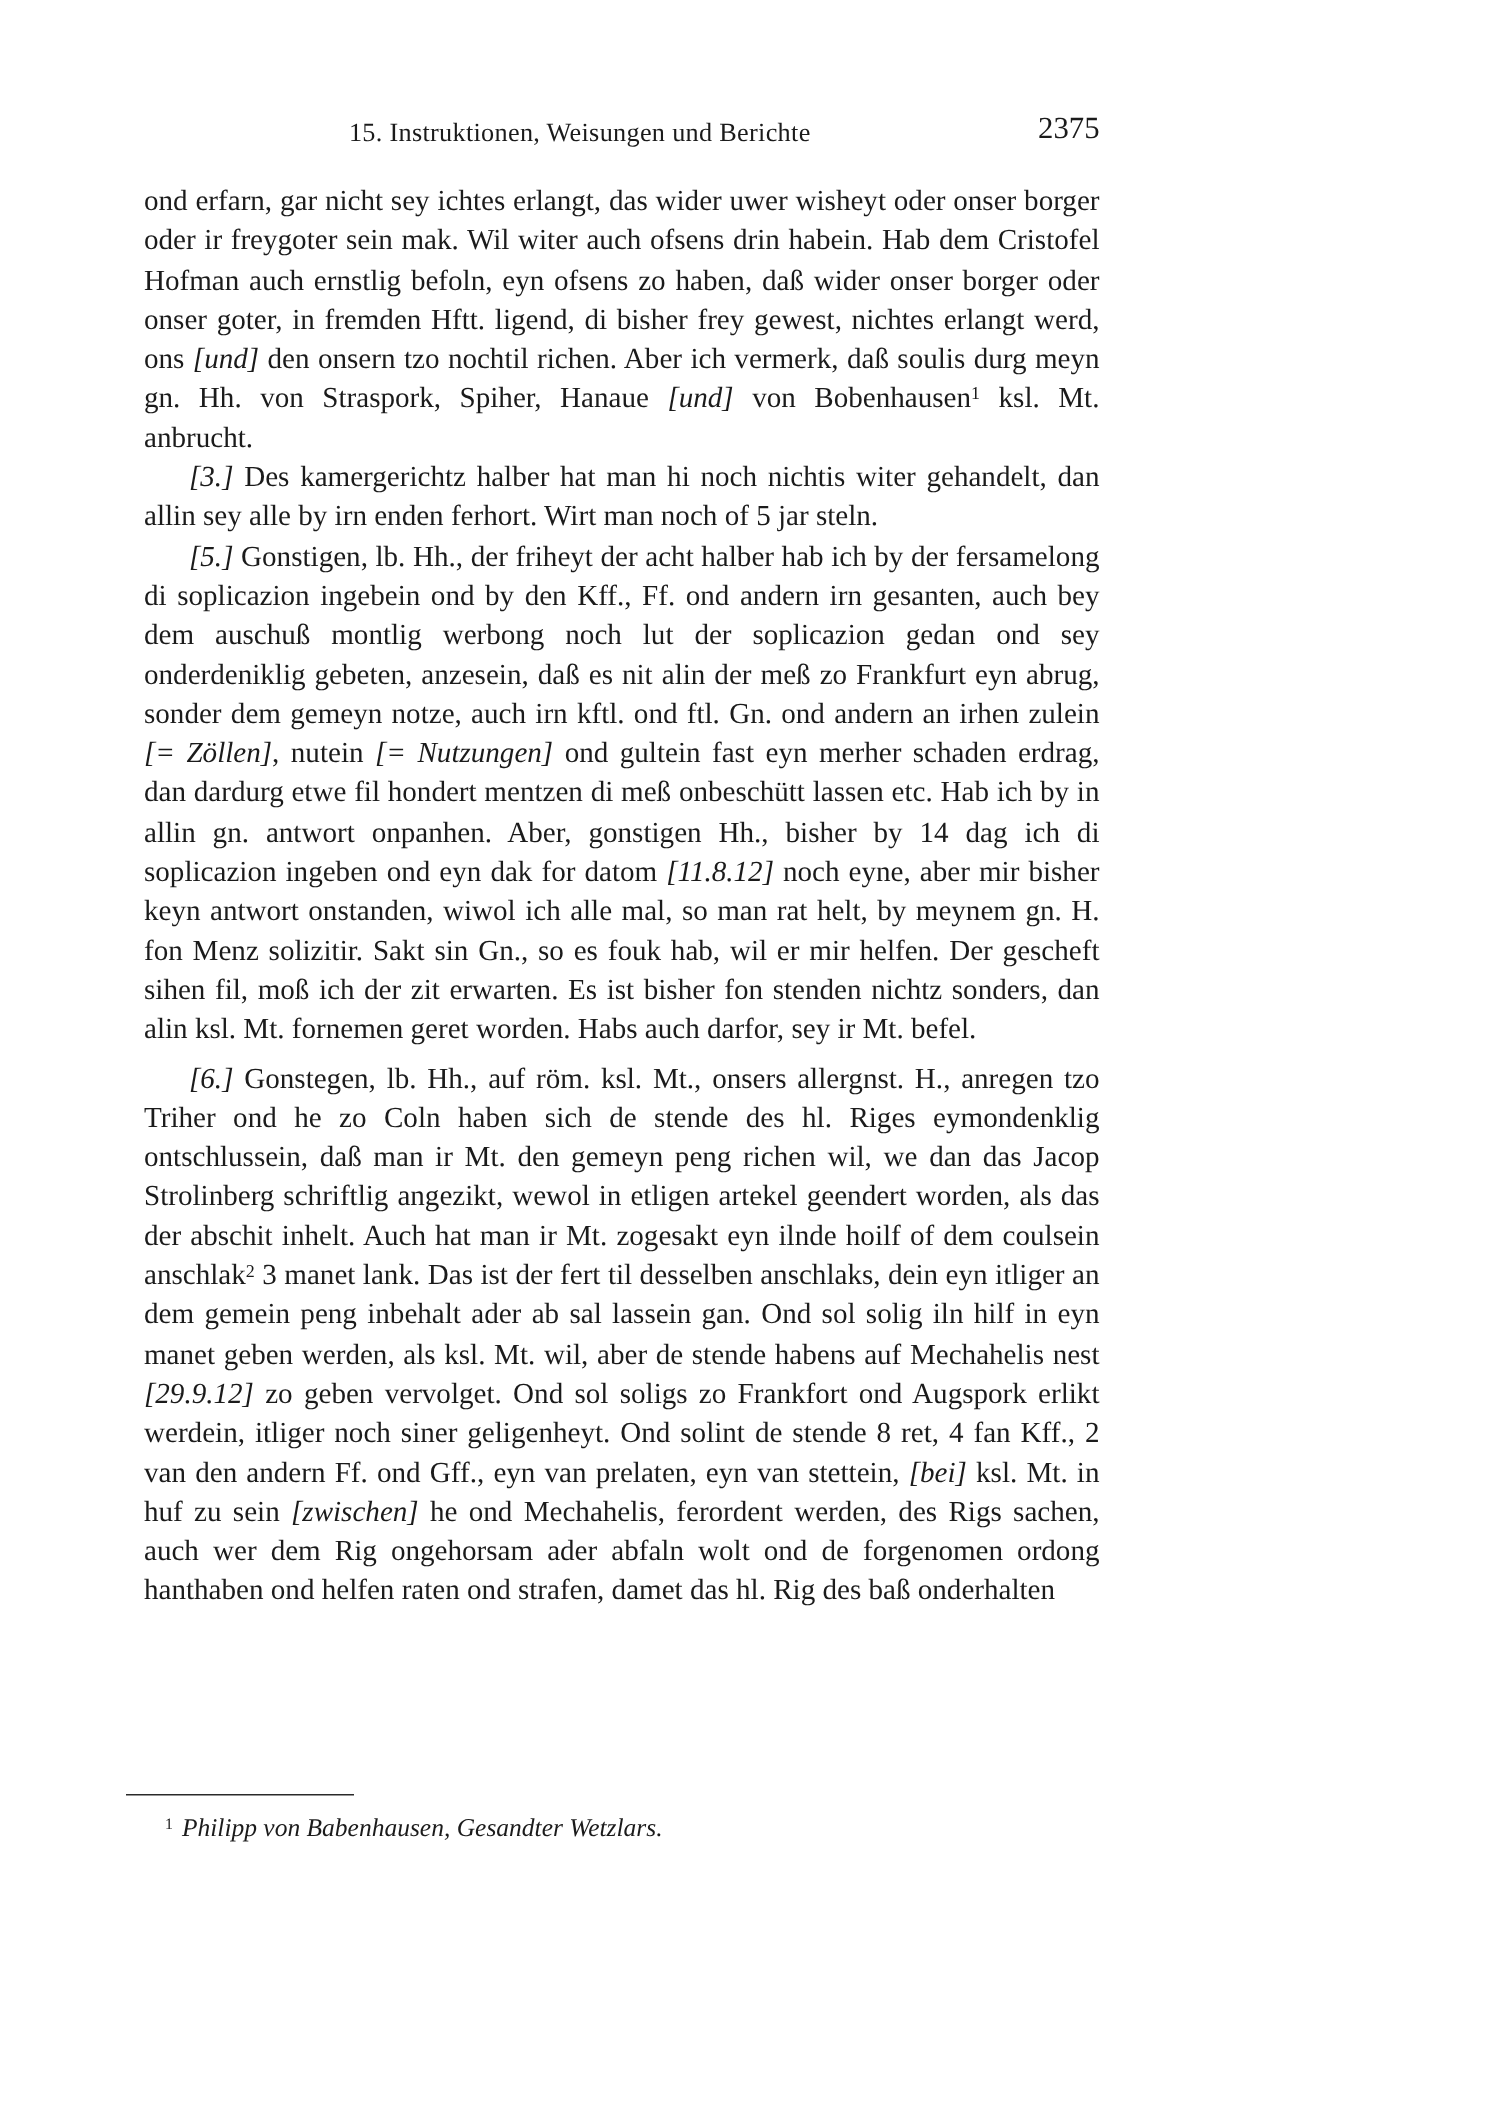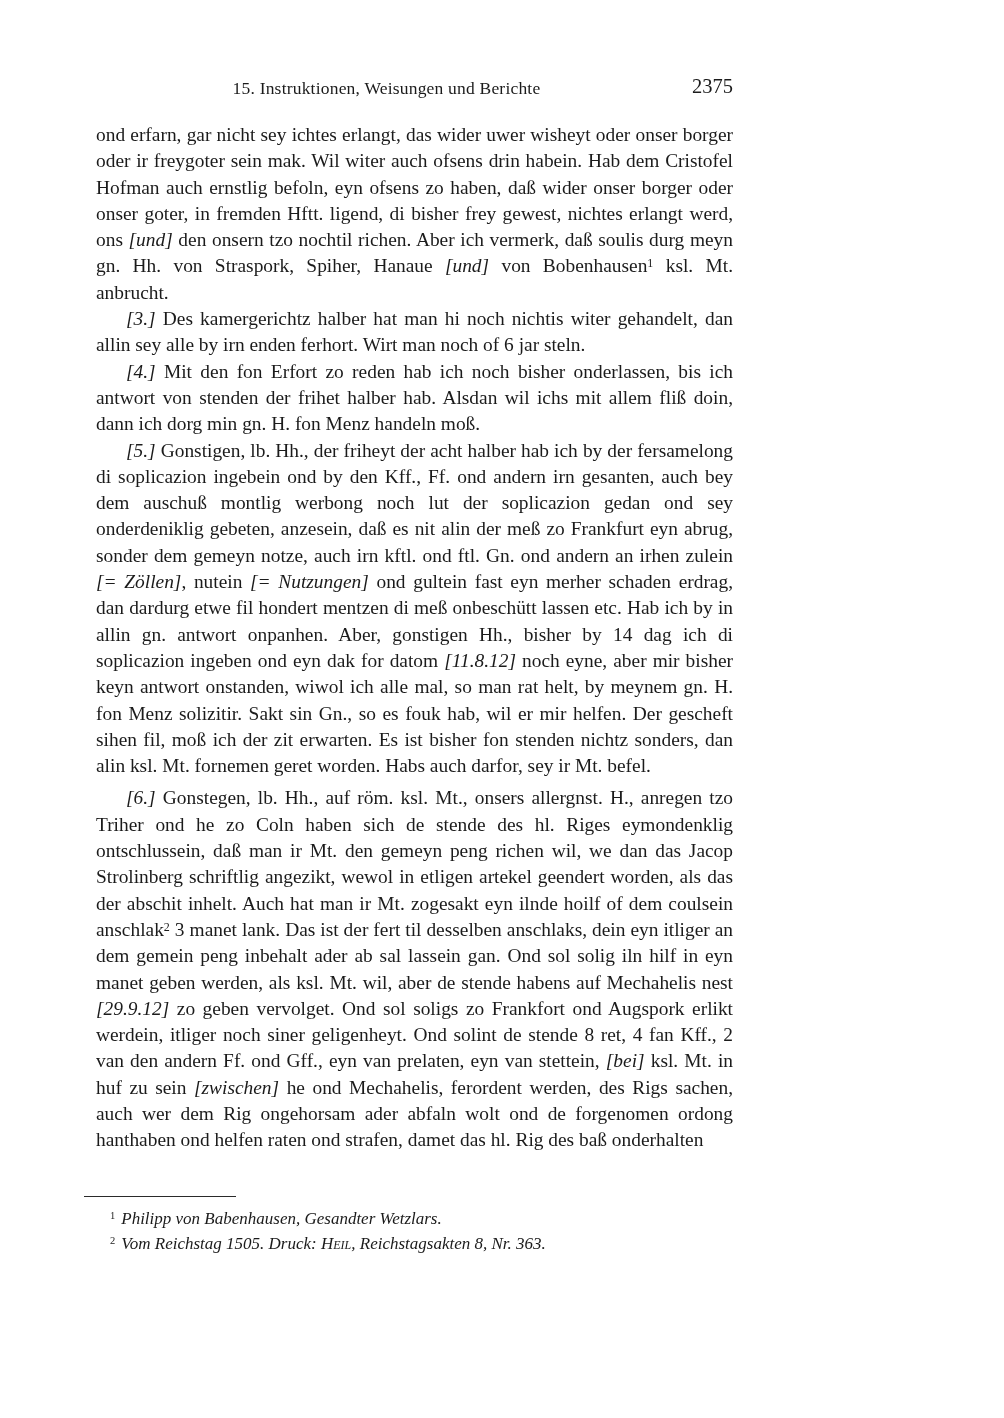--- a/index.html
+++ b/index.html
@@ -89,26 +89,24 @@
 <body>
 
 <div class="page">
   <div class="content">
     <div class="header">
       <span class="running-title">15. Instruktionen, Weisungen und Berichte</span>
       <span class="page-number">2375</span>
     </div>
     <div class="body-text">
         <p class="para"><span class="">ond erfarn, gar nicht sey ichtes erlangt, das wider uwer wisheyt oder onser borger oder ir freygoter sein mak. Wil witer auch ofsens drin habein. Hab dem Cristofel Hofman auch ernstlig befoln, eyn ofsens zo haben, daß wider onser borger oder onser goter, in fremden Hftt. ligend, di bisher frey gewest, nichtes erlangt werd, ons </span><span class="italic">[und]</span><span class=""> den onsern tzo nochtil richen. Aber ich vermerk, daß soulis durg meyn gn. Hh. von Straspork, Spiher, Hanaue </span><span class="italic">[und]</span><span class=""> von Bobenhausen</span><sup class="fn-ref">1</sup><span class=""> ksl. Mt. anbrucht.</span></p>
-        <p class="para indent"><span class="italic">[3.]</span><span class=""> Des kamergerichtz halber hat man hi noch nichtis witer gehandelt, dan allin sey alle by irn enden ferhort. Wirt man noch of 6 jar steln.</span></p>
-        <p class="para indent"><span class="italic">[4.]</span><span class=""> Mit den fon Erfort zo reden hab ich noch bisher onderlassen, bis ich antwort von stenden der frihet halber hab. Alsdan wil ichs mit allem fliß doin, dann ich dorg min gn. H. fon Menz handeln moß.</span></p>
+        <p class="para indent"><span class="italic">[3.]</span><span class=""> Des kamergerichtz halber hat man hi noch nichtis witer gehandelt, dan allin sey alle by irn enden ferhort. Wirt man noch of 5 jar steln.</span></p>
         <p class="para indent"><span class="italic">[5.]</span><span class=""> Gonstigen, lb. Hh., der friheyt der acht halber hab ich by der fersamelong di soplicazion ingebein ond by den Kff., Ff. ond andern irn gesanten, auch bey dem auschuß montlig werbong noch lut der soplicazion gedan ond sey onderdeniklig gebeten, anzesein, daß es nit alin der meß zo Frankfurt eyn abrug, sonder dem gemeyn notze, auch irn kftl. ond ftl. Gn. ond andern an irhen zulein </span><span class="italic">[= Zöllen]</span><span class="">, nutein </span><span class="italic">[= Nutzungen]</span><span class=""> ond gultein fast eyn merher schaden erdrag, dan dardurg etwe fil hondert mentzen di meß onbeschütt lassen etc. Hab ich by in allin gn. antwort onpanhen. Aber, gonstigen Hh., bisher by 14 dag ich di soplicazion ingeben ond eyn dak for datom </span><span class="italic">[11.8.12]</span><span class=""> noch eyne, aber mir bisher keyn antwort onstanden, wiwol ich alle mal, so man rat helt, by meynem gn. H. fon Menz solizitir. Sakt sin Gn., so es fouk hab, wil er mir helfen. Der gescheft sihen fil, moß ich der zit erwarten. Es ist bisher fon stenden nichtz sonders, dan alin ksl. Mt. fornemen geret worden. Habs auch darfor, sey ir Mt. befel.</span></p>
         <p class="para indent space-before"><span class="italic">[6.]</span><span class=""> Gonstegen, lb. Hh., auf röm. ksl. Mt., onsers allergnst. H., anregen tzo Triher ond he zo Coln haben sich de stende des hl. Riges eymondenklig ontschlussein, daß man ir Mt. den gemeyn peng richen wil, we dan das Jacop Strolinberg schriftlig angezikt, wewol in etligen artekel geendert worden, als das der abschit inhelt. Auch hat man ir Mt. zogesakt eyn ilnde hoilf of dem coulsein anschlak</span><sup class="fn-ref">2</sup><span class=""> 3 manet lank. Das ist der fert til desselben anschlaks, dein eyn itliger an dem gemein peng inbehalt ader ab sal lassein gan. Ond sol solig iln hilf in eyn manet geben werden, als ksl. Mt. wil, aber de stende habens auf Mechahelis nest </span><span class="italic">[29.9.12]</span><span class=""> zo geben vervolget. Ond sol soligs zo Frankfort ond Augspork erlikt werdein, itliger noch siner geligenheyt. Ond solint de stende 8 ret, 4 fan Kff., 2 van den andern Ff. ond Gff., eyn van prelaten, eyn van stettein, </span><span class="italic">[bei]</span><span class=""> ksl. Mt. in huf zu sein </span><span class="italic">[zwischen]</span><span class=""> he ond Mechahelis, ferordent werden, des Rigs sachen, auch wer dem Rig ongehorsam ader abfaln wolt ond de forgenomen ordong hanthaben ond helfen raten ond strafen, damet das hl. Rig des baß onderhalten</span></p>
       </div>
   </div>
   <div class="footnotes">
     <div class="footnote-rule"></div>
     <div>
         <div class="footnote"><sup class="fn-num">1</sup><span class="italic">Philipp von Babenhausen, Gesandter Wetzlars.</span></div>
-        <div class="footnote"><sup class="fn-num">2</sup><span class="italic">Vom Reichstag 1505. Druck: </span><span class="smallcaps">Heil</span><span class="italic">, Reichstagsakten 8, Nr. 363.</span></div>
       </div>
   </div>
 </div>
 
 </body></html>

